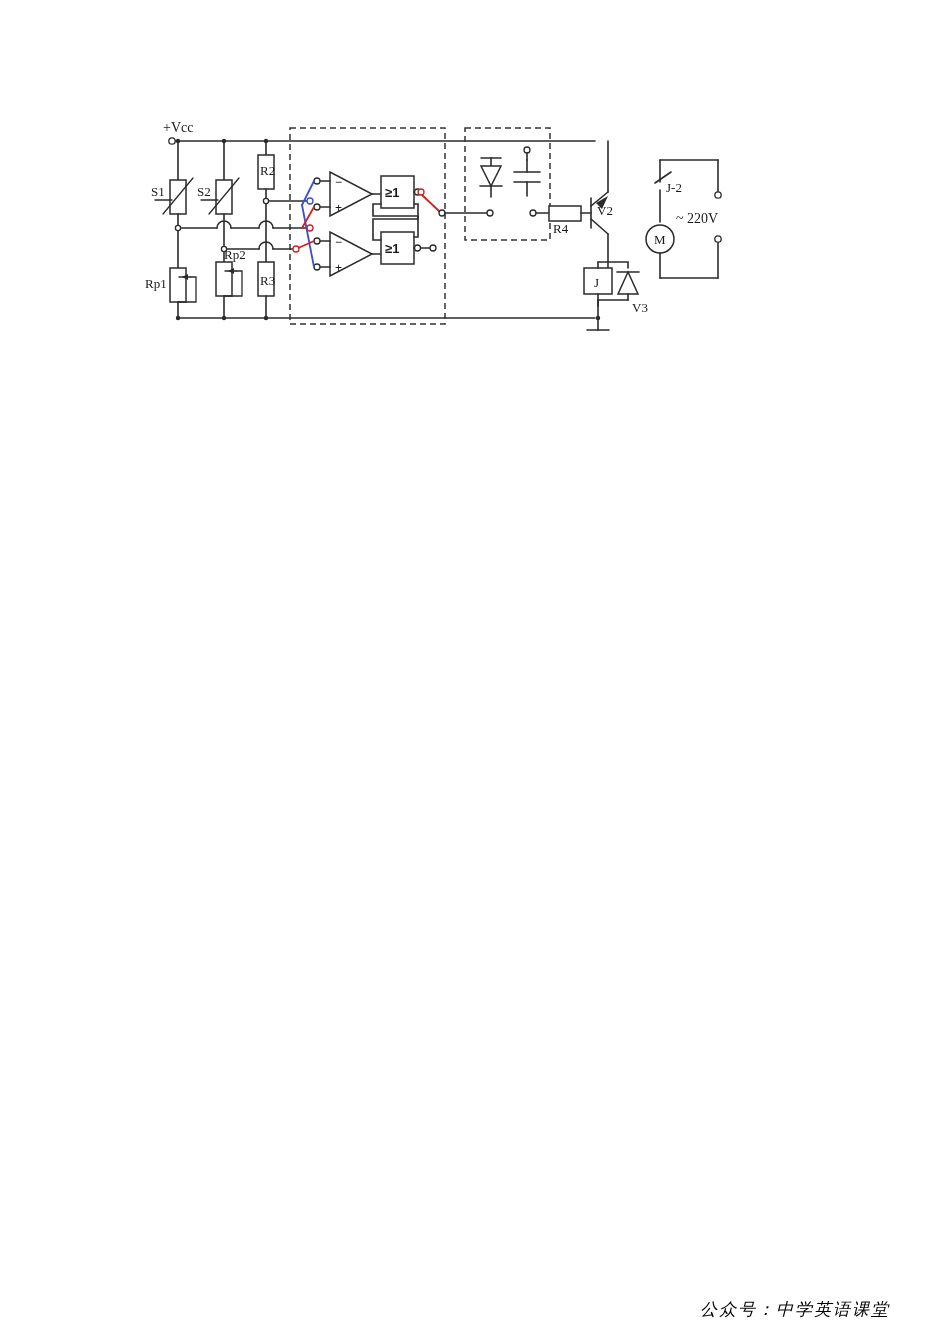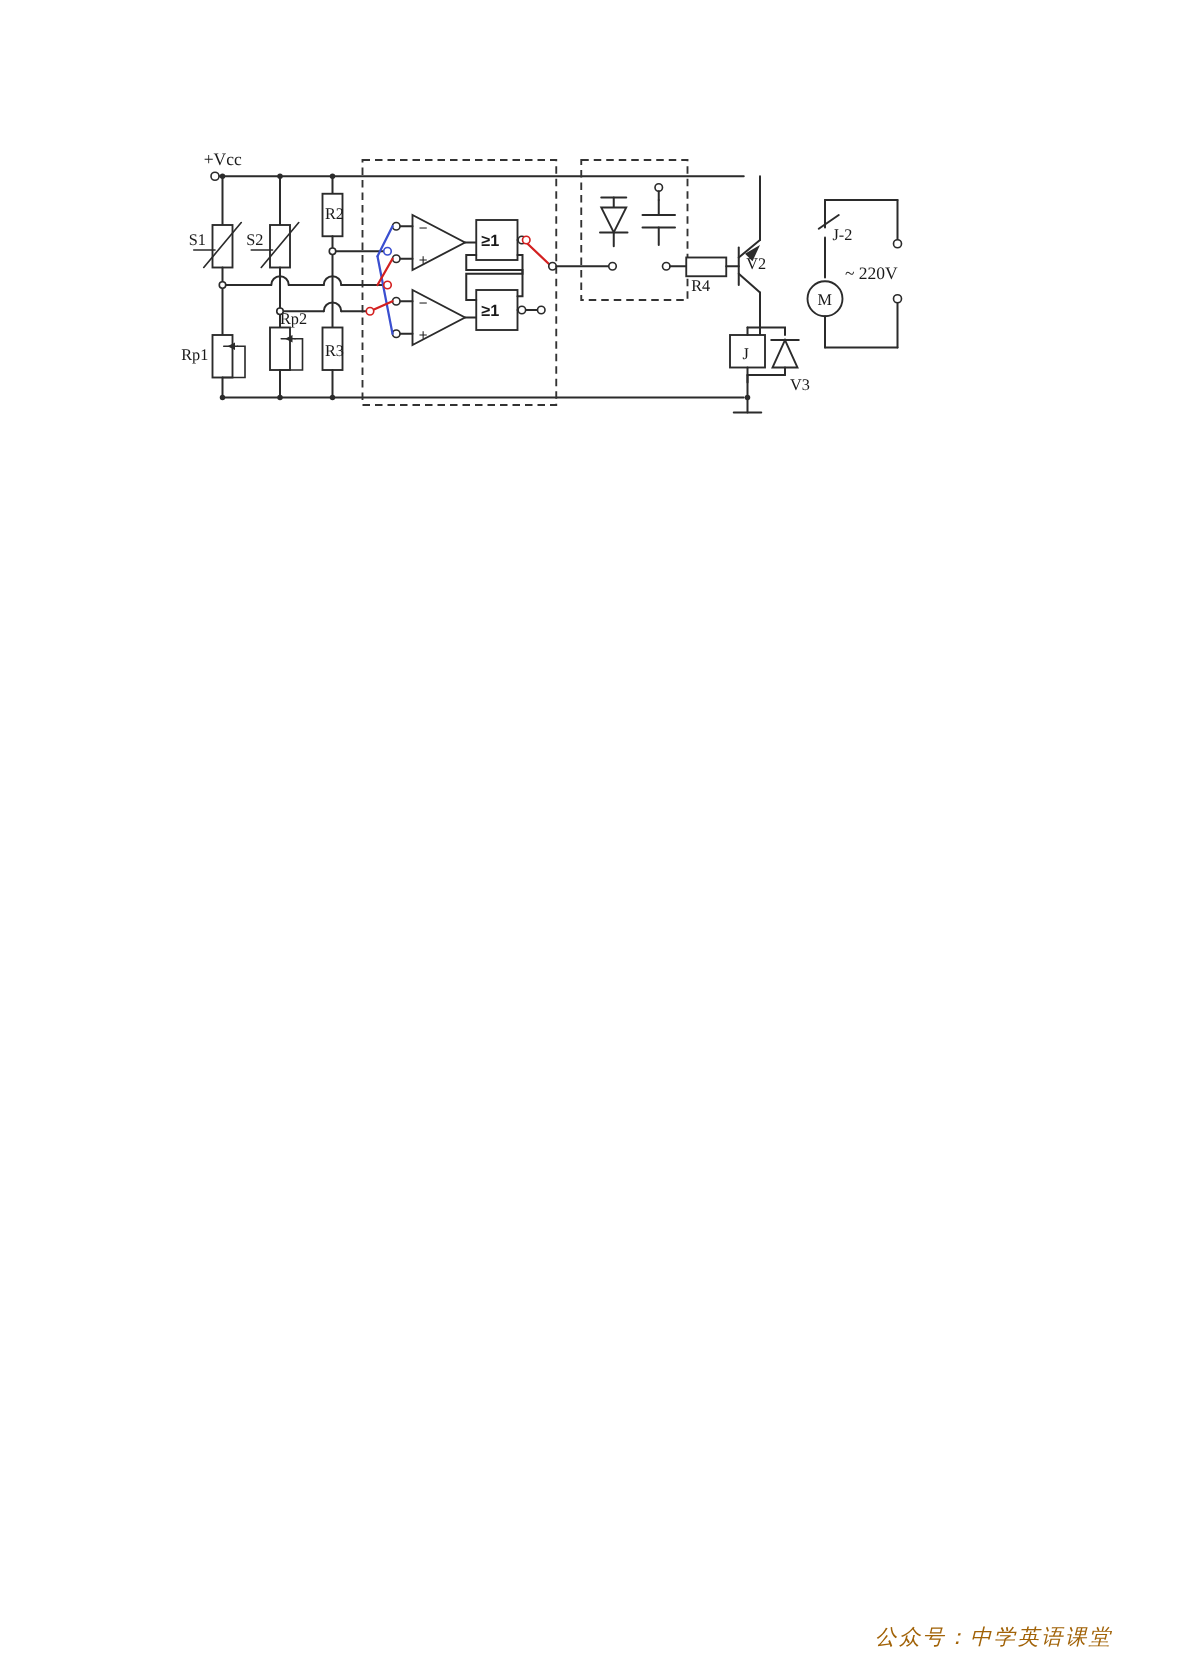--- a/index.html
+++ b/index.html
@@ -27,21 +27,21 @@
     position: absolute;
     left: 0;
     top: 0;
   }
   .wm {
     position: absolute;
     left: 700px;
     top: 1298px;
     font-family: Liberation Serif, serif;
     font-size: 17px;
-    color: #a16207;
+    color: #000000;
     letter-spacing: 2px;
     white-space: nowrap;
     font-style: italic;
     user-select: none;
   }
   text {
     font-family: "Liberation Serif", serif;
     fill: #1a1a1a;
   }
 </style>

